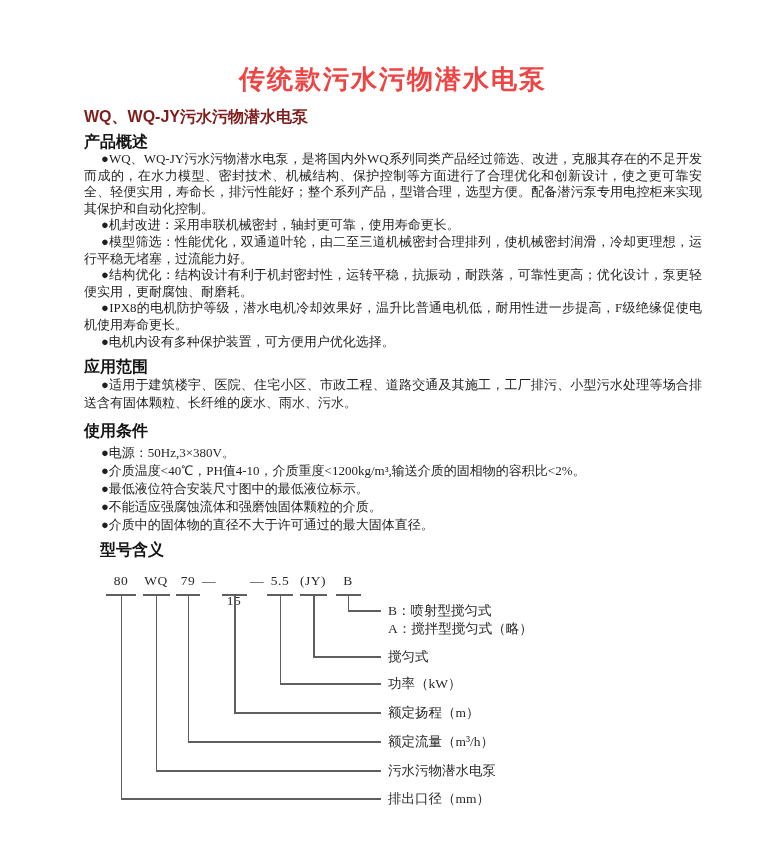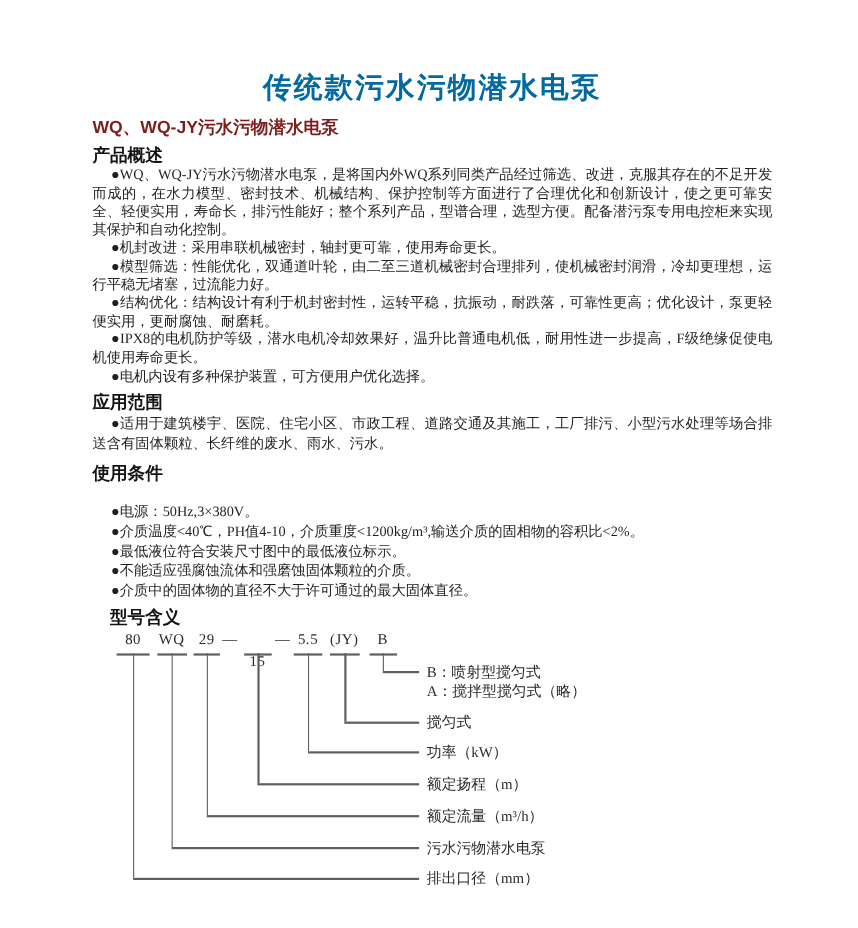--- a/index.html
+++ b/index.html
@@ -10,39 +10,39 @@
     overflow:hidden;
     font-family:"Liberation Serif", serif;
     color:#1f1f1f;
   }
   .content { padding:0 78px 0 84px; }
   .title {
     margin:64px 0 0 0;
     text-align:center;
     font-size:26px; line-height:30px;
     font-weight:bold; letter-spacing:2px;
-    color:#0369a1;
+    color:#ef4444;
     font-family:"Liberation Sans", sans-serif;
   }
   .subtitle {
     margin:13px 0 0 0;
     font-size:16px; line-height:20px;
     font-weight:bold;
     color:#7f1d1d;
     font-family:"Liberation Sans", sans-serif;
   }
   .sec {
     font-size:16px; line-height:19px;
     font-weight:bold;
     color:#141414;
     font-family:"Liberation Sans", sans-serif;
   }
   .sec-overview    { margin:5px 0 0 0; }
   .sec-application { margin:7px 0 0 0; }
-  .sec-conditions  { margin:10px 0 16px 0; }
+  .sec-conditions  { margin:10px 0 4px 0; }
   .sec-model       { margin:6px 0 0 16px; }
   p.body {
     margin:0;
     font-size:13px; line-height:16.6px;
     text-indent:17px;
     text-align:justify;
   }
   p.app  { line-height:17.5px; }
   p.cond { margin:0; font-size:13px; line-height:18px; text-indent:17px; }
   .cond-list { margin-top:2px; }
@@ -99,21 +99,21 @@
       <p class="cond">●介质中的固体物的直径不大于许可通过的最大固体直径。</p>
     </div>
 
     <div class="sec sec-model">型号含义</div>
   </div>
 
   <div class="diagram">
 
     <span class="tok" style="left:101px;">80</span>
     <span class="tok" style="left:136px;">WQ</span>
-    <span class="tok" style="left:168px;">29</span>
+    <span class="tok" style="left:168px;">79</span>
     <span class="tok" style="left:189px;">—</span>
     <span class="tok" style="left:214px;margin-top:20px;">15</span>
     <span class="tok" style="left:237px;">—</span>
     <span class="tok" style="left:260px;">5.5</span>
     <span class="tok" style="left:293px;">(JY)</span>
     <span class="tok" style="left:328px;">B</span>
 
     <div class="bar" style="left:106px; width:30px;"></div>
     <div class="bar" style="left:143px; width:27px;"></div>
     <div class="bar" style="left:176px; width:24px;"></div>

